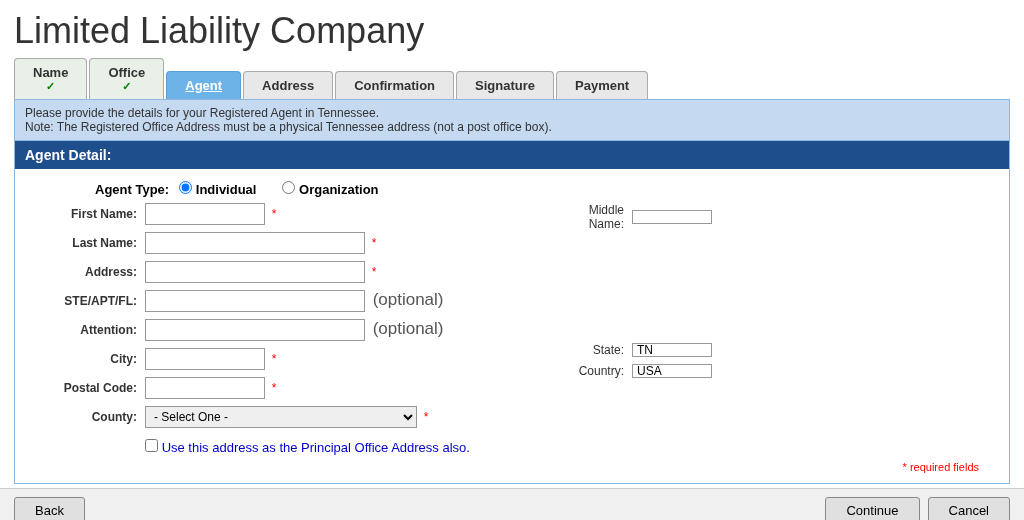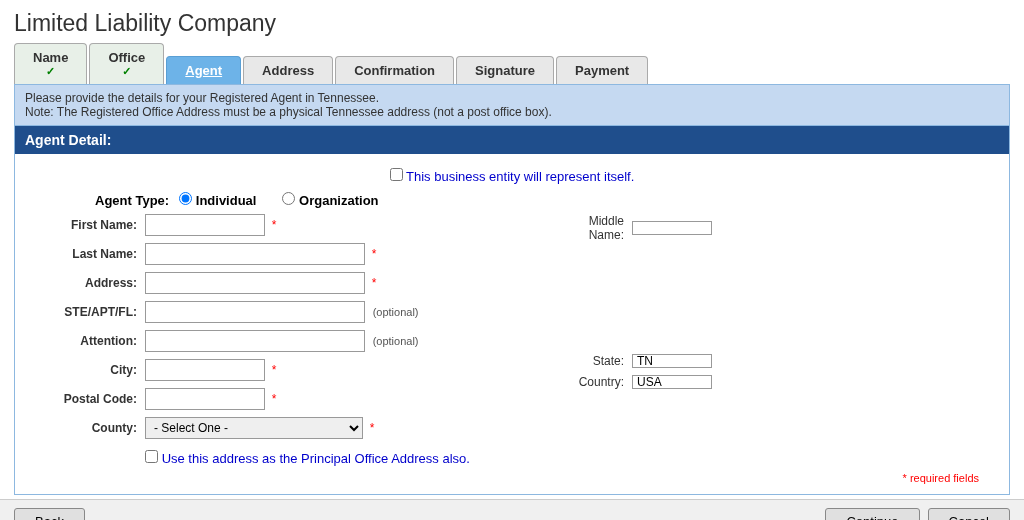--- a/index.html
+++ b/index.html
@@ -1,18 +1,18 @@
 <!DOCTYPE html>
 <html><head>
   <meta charset="utf-8">
   <style>
     * { box-sizing: border-box; margin: 0; padding: 0; }
     body { font-family: Arial, sans-serif; font-size: 13px; background: #fff; width: 1024px; height: 520px; overflow: hidden; }
 
-    .page-title { font-size: 23px; font-weight: normal; color: #333; padding: 10px 14px 6px 14px; }
+    .page-title { font-size: 36px; font-weight: normal; color: #333; padding: 10px 14px 6px 14px; }
 
     .tabs-row { display: flex; gap: 2px; padding: 0 14px; align-items: flex-end; }
     .tab {
       padding: 6px 18px;
       border: 1px solid #aaa;
       border-bottom: none;
       background: #e8e8e8;
       color: #333;
       cursor: pointer;
       border-radius: 4px 4px 0 0;
@@ -92,23 +92,23 @@
       font-size: 12px;
     }
     .field-input input[type="text"], .field-input select {
       border: 1px solid #999;
       padding: 2px 4px;
       font-size: 12px;
       height: 22px;
     }
     .field-input .short { width: 120px; }
     .field-input .medium { width: 220px; }
-    .field-input .county-select { width: 218px; }
+    .field-input .county-select { width: 272px; }
     .required-star { color: red; margin-left: 3px; font-size: 12px; }
-    .optional-text { color: #555; font-size: 11px; margin-left: 4px; text-align: center; }
+    .optional-text { color: #555; font-size: 17px; margin-left: 4px; text-align: center; }
 
     .right-field-row {
       display: flex;
       align-items: center;
       margin-bottom: 7px;
       padding-left: 40px;
     }
     .right-label {
       font-weight: normal;
       color: #333;
@@ -192,26 +192,20 @@
 
 <div class="info-bar">
   <div>Please provide the details for your Registered Agent in Tennessee.</div>
   <div>Note: The Registered Office Address must be a physical Tennessee address (not a post office box).</div>
 </div>
 
 <div class="form-container">
   <div class="form-header">Agent Detail:</div>
   <div class="form-body">
 
-    <div class="self-represent-row">
-      <label>
-        <input type="checkbox" style="">
-        <span>This business entity will represent itself.</span>
-      </label>
-    </div>
 
     <div class="agent-type-row">
       <span>Agent Type:</span>
       <label>
         <input type="radio" name="agent_type" checked="" style="">
         <span>Individual</span>
       </label>
       <label>
         <input type="radio" name="agent_type" style="">
         <span>Organization</span>

